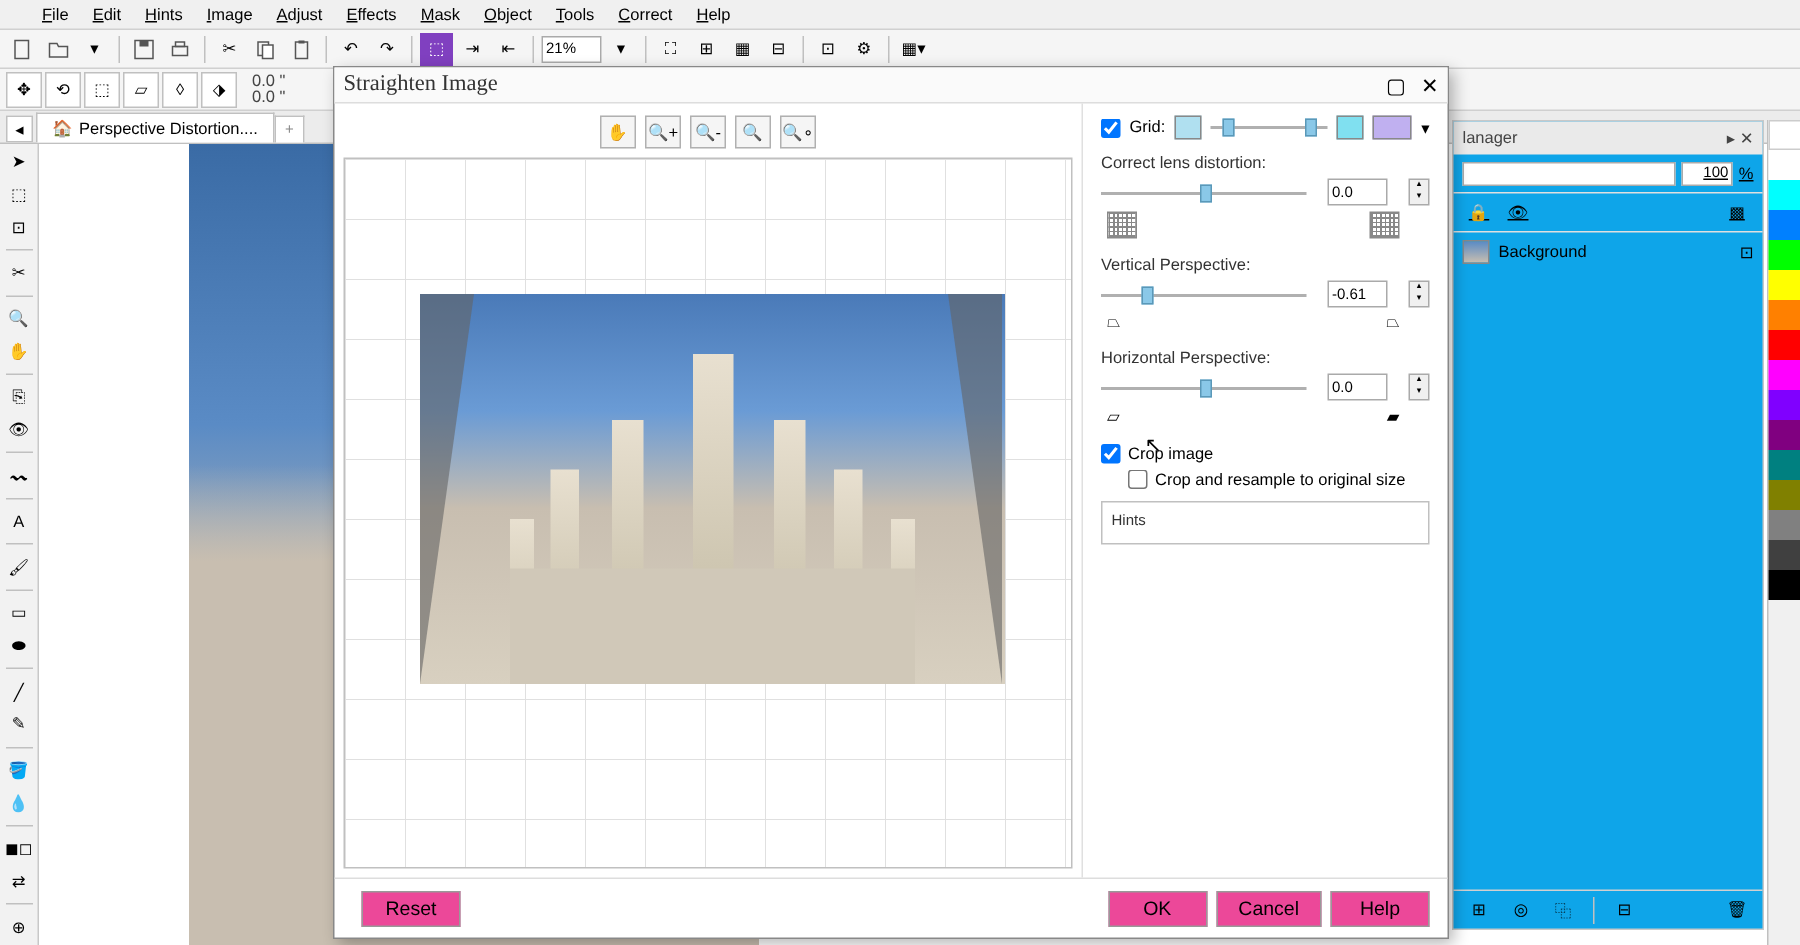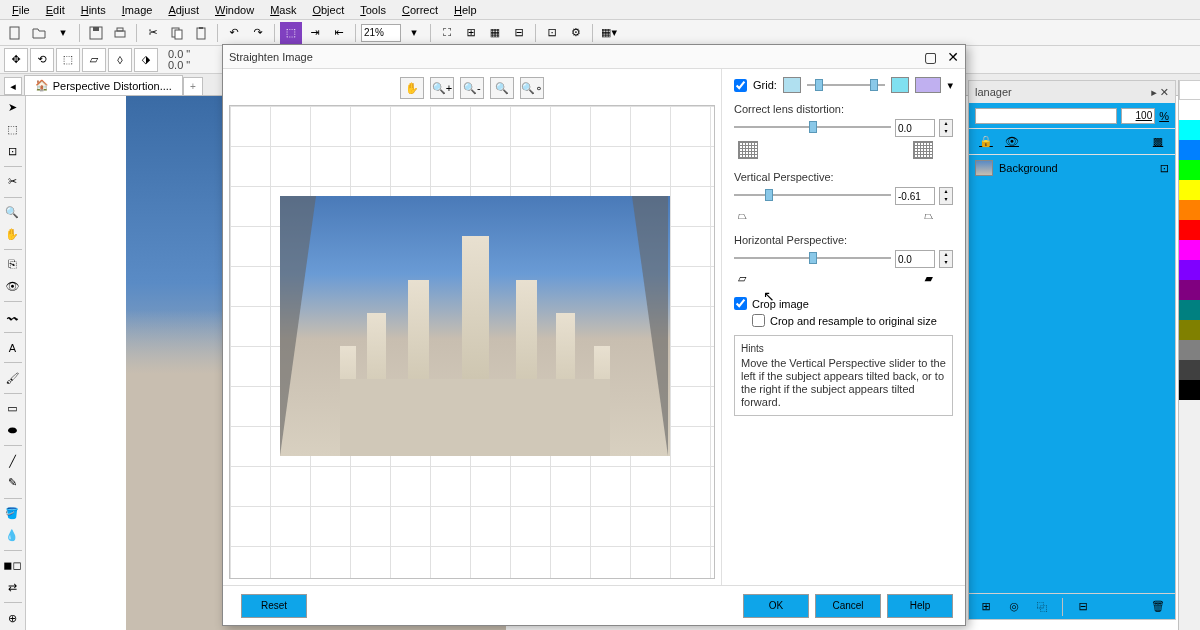--- a/index.html
+++ b/index.html
@@ -1,19 +1,19 @@
 <!DOCTYPE html>
 <html><head>
 <meta charset="utf-8">
 <style>
 * { box-sizing: border-box; margin: 0; padding: 0; font-family: "Segoe UI", Tahoma, sans-serif; font-size: 11px; }
 body { width: 1200px; height: 630px; background: #e8e8e8; overflow: hidden; position: relative; }
 
 
-.menubar { height: 20px; background: #f0f0f0; display: flex; align-items: center; padding: 0 4px; border-bottom: 1px solid #d0d0d0; }
+.menubar { height: 20px; background: #f0f0f0; display: flex; align-items: center; padding: 0 20px; border-bottom: 1px solid #d0d0d0; }
 .menubar span { padding: 2px 8px; cursor: default; }
 .menubar span:first-letter { text-decoration: underline; }
 
 
 .toolbar1 { height: 26px; background: #f5f5f5; border-bottom: 1px solid #d0d0d0; display: flex; align-items: center; padding: 0 4px; gap: 2px; }
 .tbtn { width: 22px; height: 22px; display: flex; align-items: center; justify-content: center; border: 1px solid transparent; }
 .tsep { width: 1px; height: 18px; background: #c0c0c0; margin: 0 3px; }
 .zoom-input { width: 40px; height: 18px; border: 1px solid #aaa; font-size: 10px; padding: 0 2px; }
 
 
@@ -32,21 +32,21 @@
 .tool.sep { height: 1px; background: #c0c0c0; width: 18px; margin: 3px 0; }
 
 
 .canvas-area { position: absolute; left: 26px; top: 96px; right: 0; bottom: 0; background: #fff; overflow: hidden; }
 .canvas-img { position: absolute; left: 100px; top: 0; width: 380px; height: 534px; background: linear-gradient(180deg, #3a6ba5 0%, #5a8bc5 35%, #c8beb0 65%, #d8d0c0 100%); }
 .cathedral-bg { position: absolute; bottom: 0; left: 0; right: 0; height: 60%; background: linear-gradient(180deg, transparent 0%, #c8beb0 20%); }
 
 
 .dialog { position: absolute; left: 222px; top: 44px; width: 744px; height: 582px; background: #fff; border: 1px solid #888; box-shadow: 3px 3px 10px rgba(0,0,0,0.3); display: flex; flex-direction: column; }
 .dlg-title { height: 24px; display: flex; align-items: center; justify-content: space-between; padding: 0 6px; border-bottom: 1px solid #ddd; background: #fafafa; }
-.dlg-title-text { font-size: 11px; color: #333; }
+.dlg-title-text { font-size: 15px; color: #333; font-family: Liberation Serif, serif; }
 .dlg-ctrls { display: flex; gap: 10px; }
 .dlg-ctrls span { cursor: pointer; font-size: 14px; }
 
 .dlg-body { flex: 1; display: flex; }
 .dlg-preview { width: 498px; padding: 6px; display: flex; flex-direction: column; }
 .preview-tools { height: 26px; display: flex; align-items: center; justify-content: center; gap: 6px; margin-bottom: 4px; }
 .ptool { width: 24px; height: 22px; border: 1px solid #b0b0b0; background: #f5f5f5; display: flex; align-items: center; justify-content: center; }
 
 .preview-box { flex: 1; border: 1px solid #c0c0c0; background: #fff; position: relative; overflow: hidden; }
 .grid-bg { position: absolute; inset: 0; background-image: linear-gradient(#e0e0e0 1px, transparent 1px), linear-gradient(90deg, #e0e0e0 1px, transparent 1px); background-size: 40px 40px; }
@@ -54,37 +54,37 @@
 .persp-shade-l2 { position: absolute; left: 50px; top: 90px; width: 60px; height: 260px; background: rgba(100,100,100,0.6); clip-path: polygon(0 0, 60% 0, 0 100%);}
 .persp-shade-r { position: absolute; right: 46px; top: 90px; width: 60px; height: 260px; background: rgba(100,100,100,0.6); clip-path: polygon(40% 0, 100% 0, 100% 100%);}
 .cathedral { position: absolute; left: 110px; top: 130px; width: 270px; height: 220px; }
 .spire { position: absolute; bottom: 0; background: linear-gradient(180deg, #e8e0d0, #c0b8a0); }
 
 .dlg-controls { width: 244px; padding: 8px 12px; border-left: 1px solid #e0e0e0; }
 .grid-row { display: flex; align-items: center; gap: 6px; margin-bottom: 10px; }
 .grid-swatch { width: 18px; height: 16px; border: 1px solid #888; }
 .ctrl-section { margin-bottom: 12px; }
 .ctrl-label { font-size: 11px; color: #333; margin-bottom: 4px; }
-.slider-row { display: flex; align-items: flex-start; gap: 4px; }
+.slider-row { display: flex; align-items: flex-end; gap: 14px; }
 .slider { flex: 1; height: 16px; position: relative; }
 .slider-track { position: absolute; top: 7px; left: 0; right: 0; height: 2px; background: #b0b0b0; }
 .slider-thumb { position: absolute; top: 2px; width: 8px; height: 12px; background: #8ac8e8; border: 1px solid #5a98b8; }
 .num-input { width: 40px; height: 18px; border: 1px solid #aaa; font-size: 10px; padding: 0 2px; }
 .spinner { width: 14px; height: 18px; display: flex; flex-direction: column; border: 1px solid #aaa; }
 .spinner div { flex: 1; font-size: 6px; text-align: center; line-height: 7px; background: #f0f0f0; }
 .icon-row { display: flex; justify-content: space-between; padding: 4px 20px 0 4px; }
 .dist-icon { width: 20px; height: 18px; border: 1px solid #888; background: repeating-linear-gradient(0deg, #888 0 1px, transparent 1px 3px), repeating-linear-gradient(90deg, #888 0 1px, transparent 1px 3px); }
 .check-row { display: flex; align-items: center; gap: 5px; font-size: 11px; margin: 4px 0; }
 .check-row input { width: 13px; height: 13px; }
 .hints-box { border: 1px solid #c0c0c0; padding: 6px; margin-top: 8px; font-size: 10px; line-height: 13px; color: #333; }
 .hints-title { font-size: 10px; color: #333; margin-bottom: 2px; }
 
 .dlg-footer { height: 40px; border-top: 1px solid #ddd; display: flex; align-items: center; padding: 0 12px; }
 .dlg-footer .spacer { flex: 1; }
-.dlg-btn { min-width: 66px; height: 24px; border: 1px solid #999; background: #0ea5e9; padding: 0 14px; margin-left: 6px; font-size: 10px; }
+.dlg-btn { min-width: 66px; height: 24px; border: 1px solid #999; background: #ec4899; padding: 0 14px; margin-left: 6px; font-size: 13px; }
 
 
 .right-panel { position: absolute; right: 24px; top: 80px; width: 208px; height: 540px; background: #0ea5e9; border: 1px solid #c8c8c8; }
 .panel-head { height: 22px; background: #eaeaea; padding: 3px 6px; font-size: 11px; color: #444; display: flex; align-items: center; justify-content: space-between; }
 .panel-row { height: 26px; display: flex; align-items: center; padding: 0 6px; gap: 4px; border-bottom: 1px solid #e0e0e0; text-decoration: underline; }
 .opacity-input { width: 34px; height: 16px; border: 1px solid #aaa; font-size: 10px; text-align: right; padding-right: 2px; }
 .layer-row { height: 26px; display: flex; align-items: center; padding: 0 6px; gap: 6px; font-size: 11px; }
 .layer-thumb { width: 18px; height: 16px; background: linear-gradient(180deg, #5a8bc5, #c8beb0); border: 1px solid #888; }
 
 
@@ -98,21 +98,21 @@
 </style>
 </head>
 <body>
 
 <div class="menubar">
   <span>File</span>
   <span>Edit</span>
   <span>Hints</span>
   <span>Image</span>
   <span>Adjust</span>
-  <span>Window</span>
+  <span>Effects</span>
   <span>Mask</span>
   <span>Object</span>
   <span>Tools</span>
   <span>Correct</span>
   <span>Help</span>
 </div>
 
 <div class="toolbar1">
   <div class="tbtn">
       <svg class="ico" viewBox="0 0 16 16">
@@ -402,21 +402,20 @@
         <input type="checkbox" checked="" style="">
         <span>Crop image</span>
       </div>
       <div class="check-row" style="padding-left:18px">
         <input type="checkbox" style="">
         <span>Crop and resample to original size</span>
       </div>
 
       <div class="hints-box">
         <div class="hints-title">Hints</div>
-        <div>Move the Vertical Perspective slider to the left if the subject appears tilted back, or to the right if the subject appears tilted forward.</div>
       </div>
     </div>
   </div>
 
   <div class="dlg-footer">
     <button class="dlg-btn">Reset</button>
     <div class="spacer"></div>
     <button class="dlg-btn">OK</button>
     <button class="dlg-btn">Cancel</button>
     <button class="dlg-btn">Help</button>

